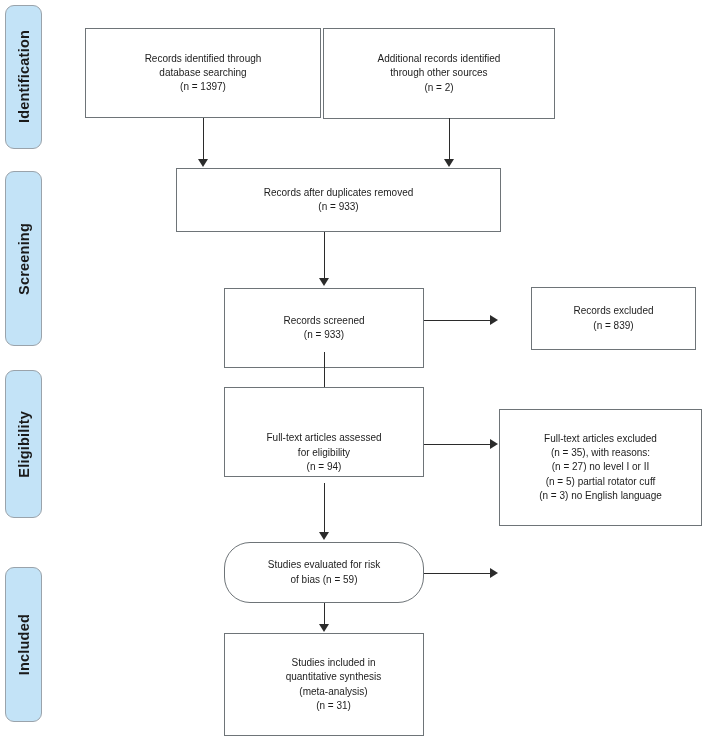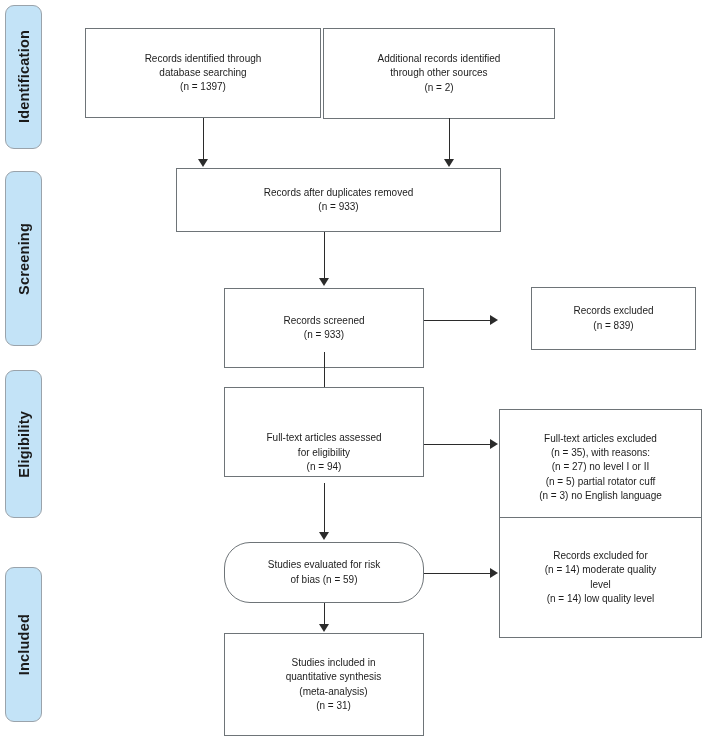--- a/index.html
+++ b/index.html
@@ -164,26 +164,20 @@
   <div class="arrow-right" style="left:490px; top:438.5px;"></div>
 
   <div class="vline" style="left:324px; top:483px; height:50px;"></div>
   <div class="arrow-down" style="left:318.5px; top:532px;"></div>
 
   <div class="flow-box" style="left:224px; top:542px; width:200px; height:61px;border-radius:26px;">
     <span class="box-text">Studies evaluated for risk
 of bias (n = 59)</span>
   </div>
 
-  <div class="flow-box" style="left:499px; top:517px; width:203px; height:121px;">
-    <span class="box-text">Records excluded for
-(n = 14) moderate quality
-level
-(n = 14) low quality level</span>
-  </div>
 
   <div class="hline" style="left:424px; top:573px; width:66px;"></div>
   <div class="arrow-right" style="left:490px; top:567.5px;"></div>
 
   <div class="vline" style="left:324px; top:603px; height:22px;"></div>
   <div class="arrow-down" style="left:318.5px; top:624px;"></div>
 
   <div class="flow-box" style="left:224px; top:633px; width:200px; height:103px;padding-left:25px;">
     <span class="box-text">Studies included in
 quantitative synthesis

